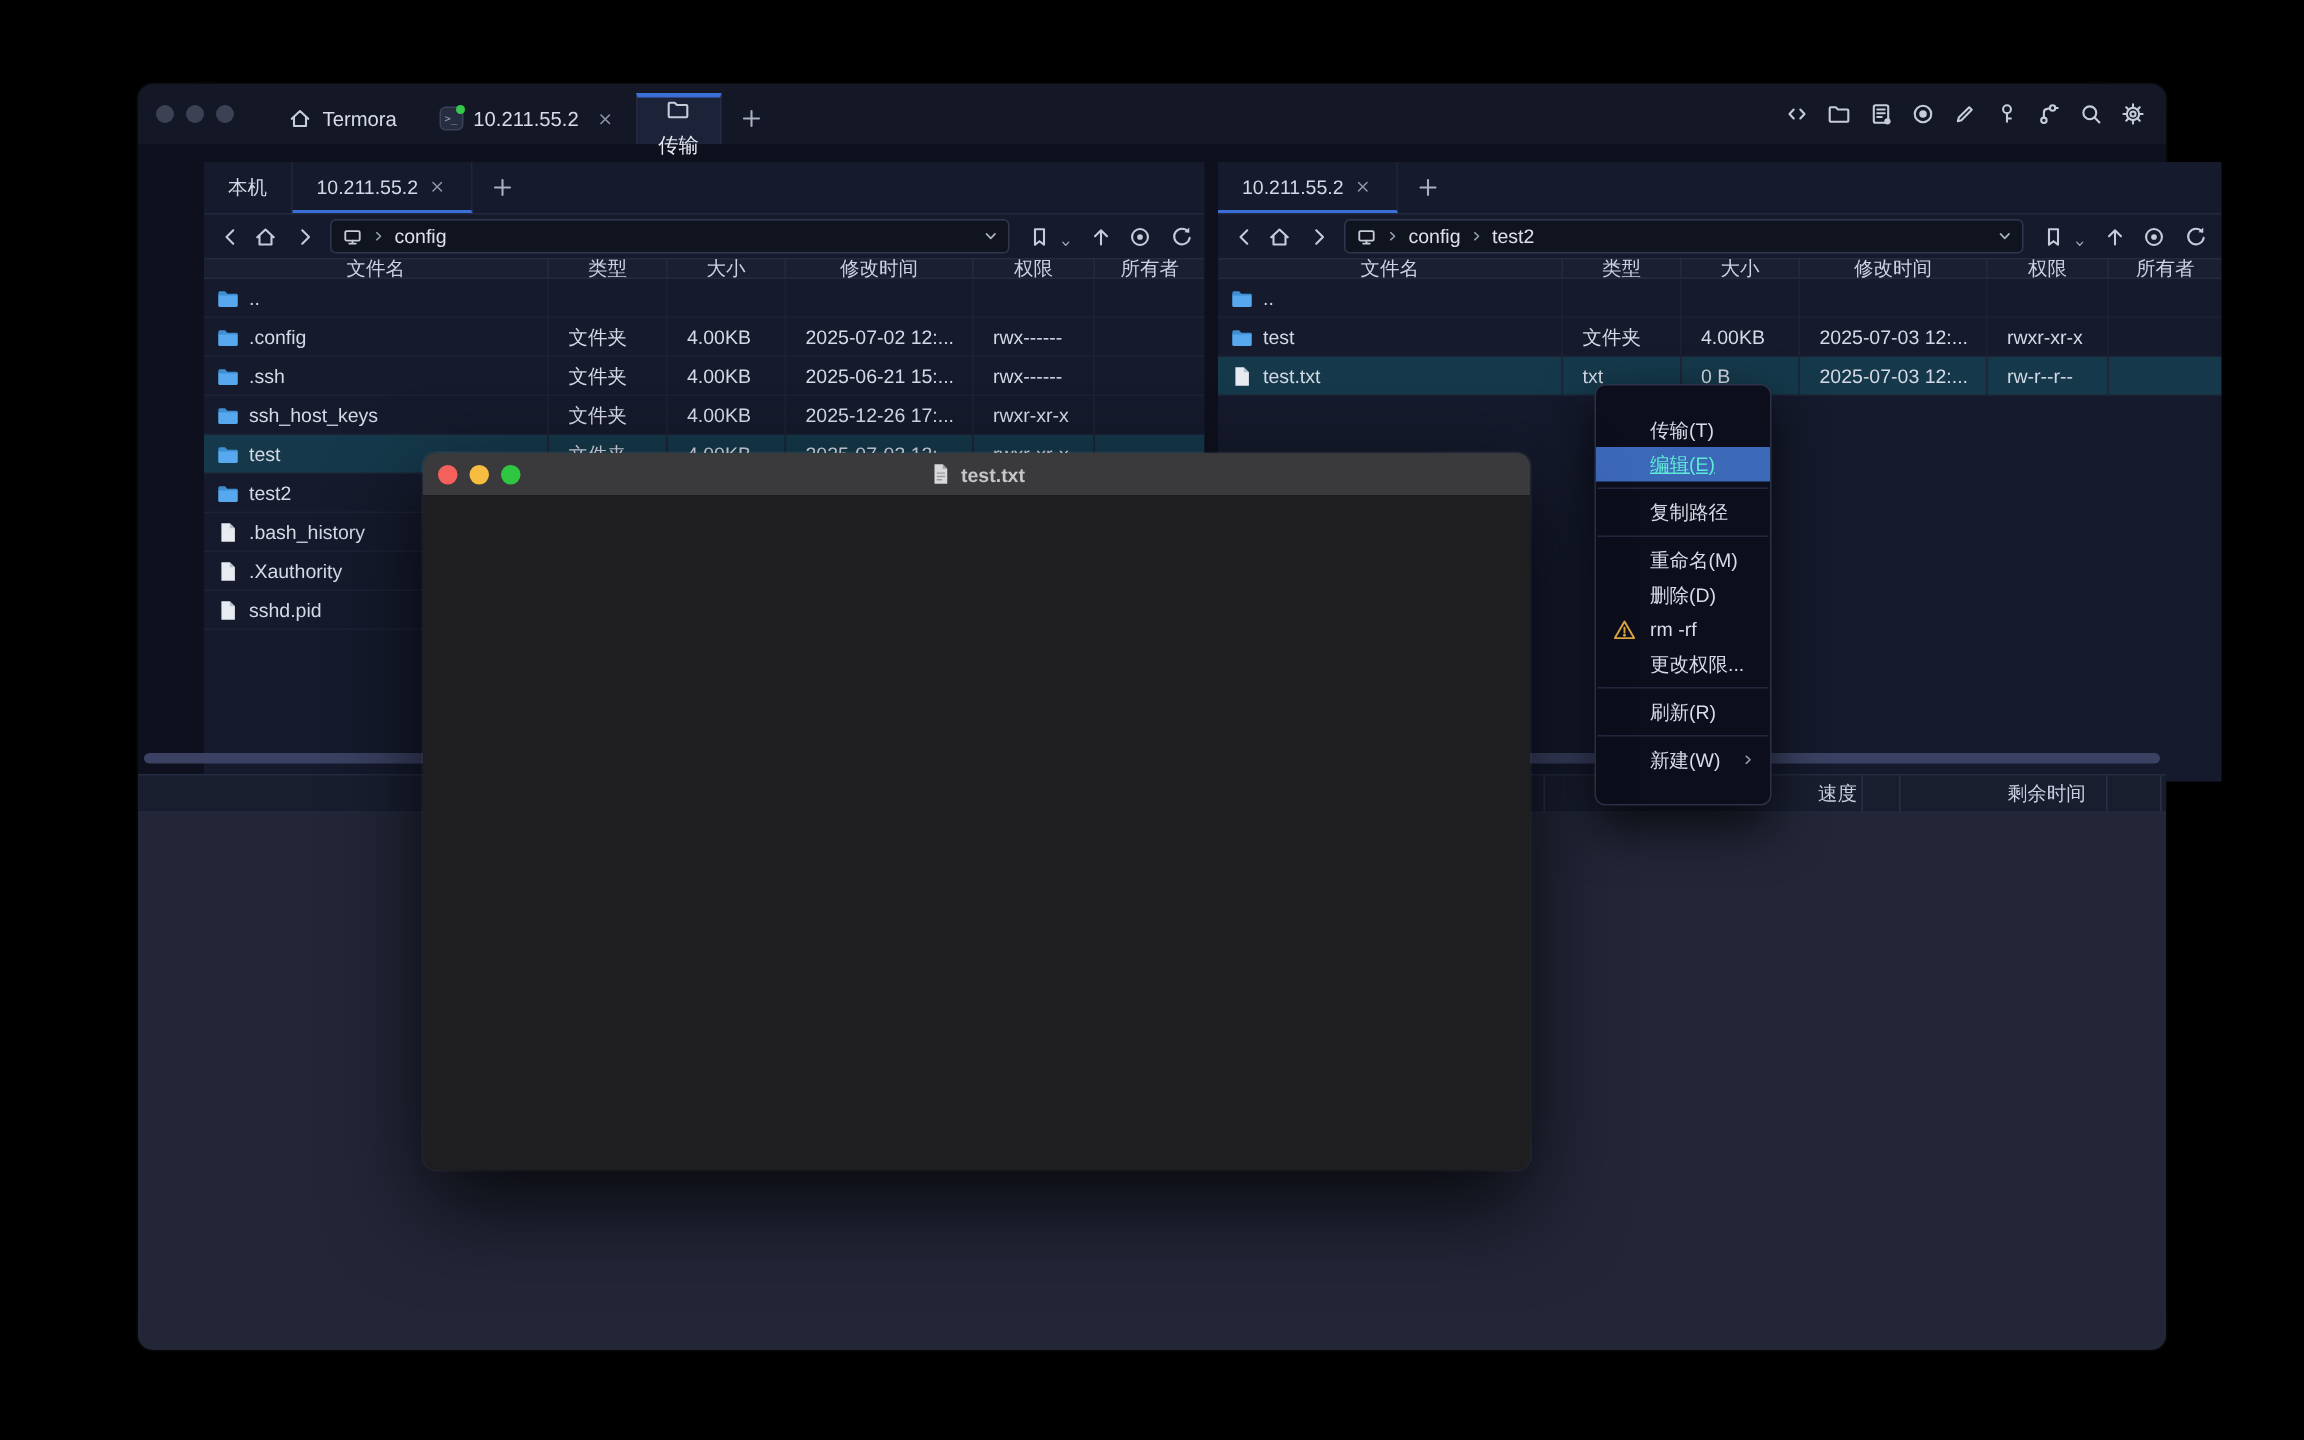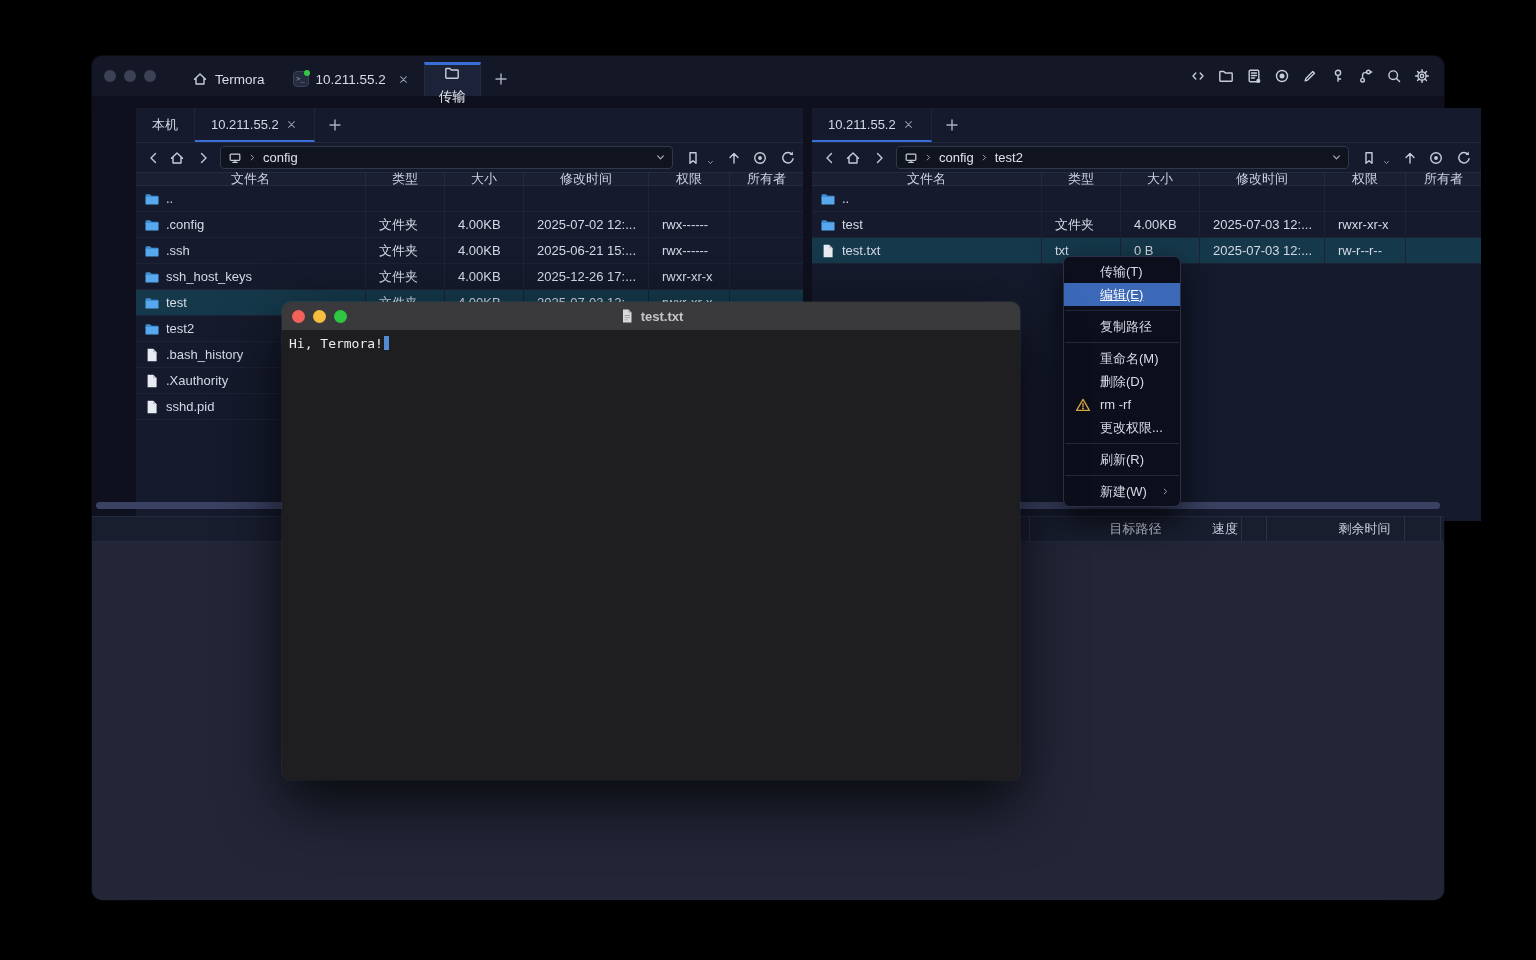--- a/index.html
+++ b/index.html
@@ -89,25 +89,25 @@
   .etraffic { position:absolute; left:10px; top:7.5px; display:flex; gap:8px; }
   .etraffic span { width:13px; height:13px; border-radius:50%; display:block; }
   .editor-title { width:100%; display:flex; align-items:center; justify-content:center; gap:6px;
                   color:#c6c6c9; font-size:13px; font-weight:700; }
   .editor-body { padding:5px 7px; font-family:"DejaVu Sans Mono", monospace; font-size:13px;
                  color:#ededee; line-height:17px; }
   .cursor { display:inline-block; width:5px; height:14px; background:#538cd4; vertical-align:-2px; margin-left:1px; }
 
   
   .cmenu { position:absolute; left:1063px; top:256px; width:118px; background:#0c0f1b;
-           border:1px solid #2b3148; border-radius:7px; padding:3px 0; z-index:8;
+           border:1px solid #2b3148; border-radius:7px; padding:18px 0; z-index:8;
            box-shadow:0 14px 34px rgba(0,0,0,.7); }
   .mitem { height:23px; display:flex; align-items:center; color:#d8dce8; font-size:13px;
            padding-left:36px; position:relative; }
-  .mitem.hl { background:#3c68b8; color:#ffffff;text-decoration:underline; }
+  .mitem.hl { background:#3c68b8; color:#5eead4;text-decoration:underline; }
   .mitem .mic { position:absolute; left:11px; top:3.5px; }
   .mitem .sub { position:absolute; right:9px; top:5.5px; }
   .msep { height:1px; background:#242a3e; margin:4px 1px; }
 </style>
 </head>
 <body>
 
 <div class="stage">
 
   <div class="main-window">
@@ -660,18 +660,15 @@
       <div class="editor-title">
         <span class="eticon" id="editor-doc-icon">
             <svg width="16" height="16" viewBox="0 0 16 16">
               <path fill="#d9d9dc" d="M4 1.5 H9.5 L12.5 4.5 V14.5 H4 Z"></path>
               <path fill="#9a9aa0" d="M9.5 1.5 L12.5 4.5 H9.5 Z M5.5 7 H11 V7.9 H5.5 Z M5.5 9.2 H11 V10.1 H5.5 Z M5.5 11.4 H9 V12.3 H5.5 Z"></path>
             </svg>
           </span>
         <span>test.txt</span>
       </div>
     </div>
-    <div class="editor-body">
-      <span>Hi, Termora!</span><span class="cursor"></span>
-    </div>
   </div>
 
 </div>
 
 </body></html>

